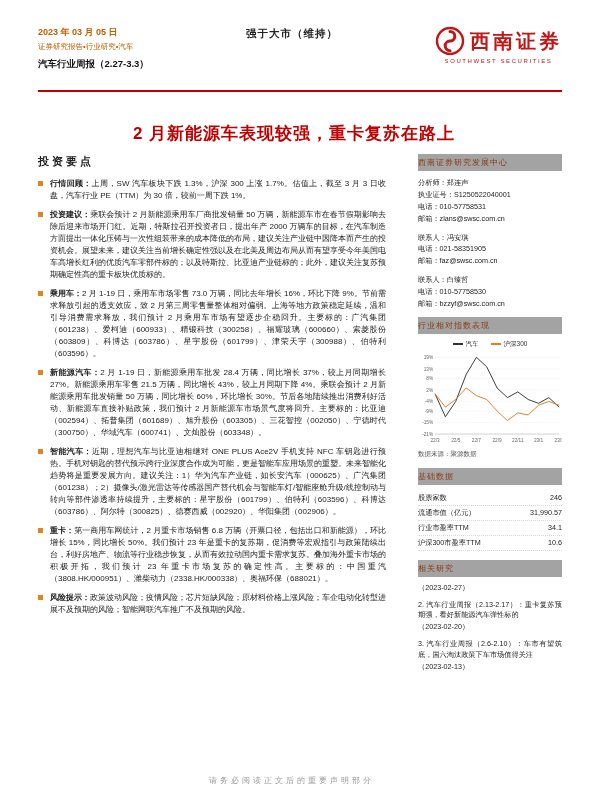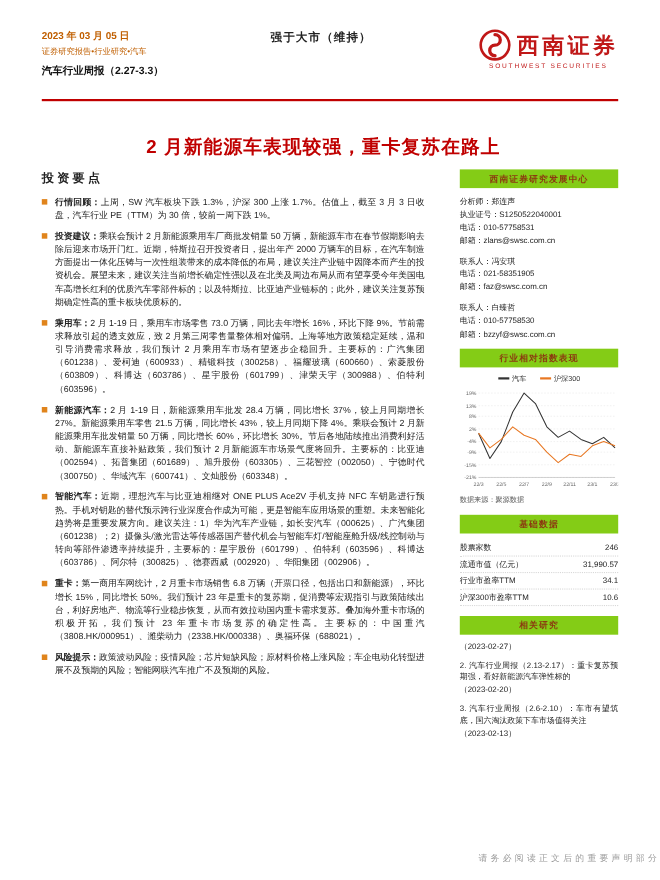--- a/index.html
+++ b/index.html
@@ -28,41 +28,41 @@
   .content { position:absolute; top:154px; left:38px; right:38px; bottom:36px;
              display:flex; gap:32px; }
   .left-col { width:348px; flex:none; }
   .inv-title { font-size:11px; font-weight:bold; letter-spacing:3px; margin-bottom:9px; }
   .bullet { position:relative; padding-left:12px; margin-bottom:7px;
             font-size:8px; line-height:1.5; text-align:justify; }
   .sq { position:absolute; left:0; top:3px; width:5px; height:5px; background:#e0841c; }
   .blabel { font-weight:bold; }
 
   .right-col { flex:1; min-width:0; }
-  .side-header { background:#84cc16; color:#8b3a10; font-weight:bold; font-size:8px;
-                 text-align:center; padding:3px 0; letter-spacing:1px; margin-bottom:6px; }
+  .side-header { background:#a3a3a3; color:#8b3a10; font-weight:normal; font-size:8px;
+                 text-align:left; padding:3px 0; letter-spacing:1px; margin-bottom:6px; }
   .contact-block { margin-bottom:7px; }
   .contact-line { font-size:7.2px; line-height:1.65; color:#222; word-break:break-all; }
 
   .legend { display:flex; justify-content:center; gap:12px; font-size:6.5px;
             margin:2px 0 2px; color:#333; }
   .legend-item { display:flex; align-items:center; gap:3px; }
   .legend-swatch { width:10px; height:2px; background:#333; }
   #chart-svg { width:100%; height:96px; display:block; }
   .data-source { font-size:6.5px; color:#555; margin:3px 0 9px; }
 
   .basic-rows { margin-bottom:9px; }
   .basic-row { display:flex; justify-content:space-between; font-size:7.2px;
                line-height:1.95; border-bottom:1px dotted #d8d8d8; }
   .basic-val { font-weight:normal;text-align:right; }
 
   .related-item { font-size:7.2px; line-height:1.5; margin-bottom:6px; text-align:justify; }
   .rel-date { display:block; margin-top:1px; }
 
-  .footer { position:absolute; bottom:14px; left:0; right:0; text-align:right;
+  .footer { position:absolute; bottom:14px; left:0; right:17px; text-align:center;
             font-size:8px; color:#9a9a9a; letter-spacing:3px; }
 </style>
 </head>
 <body>
 
 <div class="page">
 
   <div class="header">
     <div class="h-left">
       <div class="h-date">2023 年 03 月 05 日</div>

